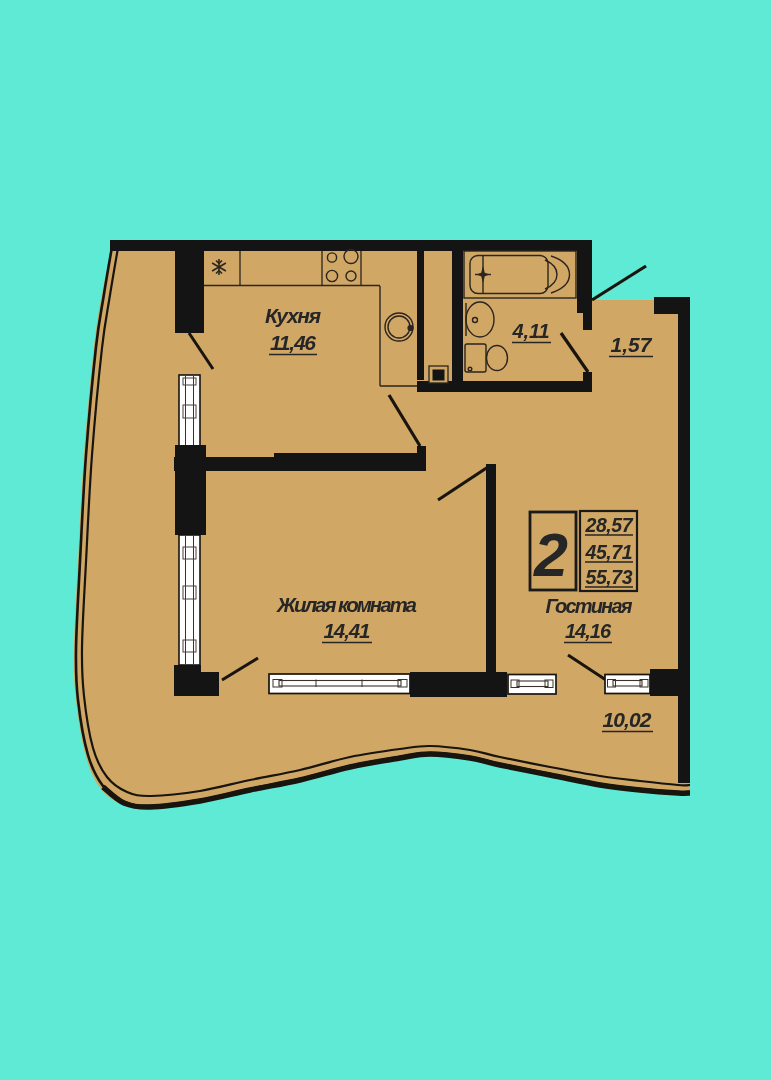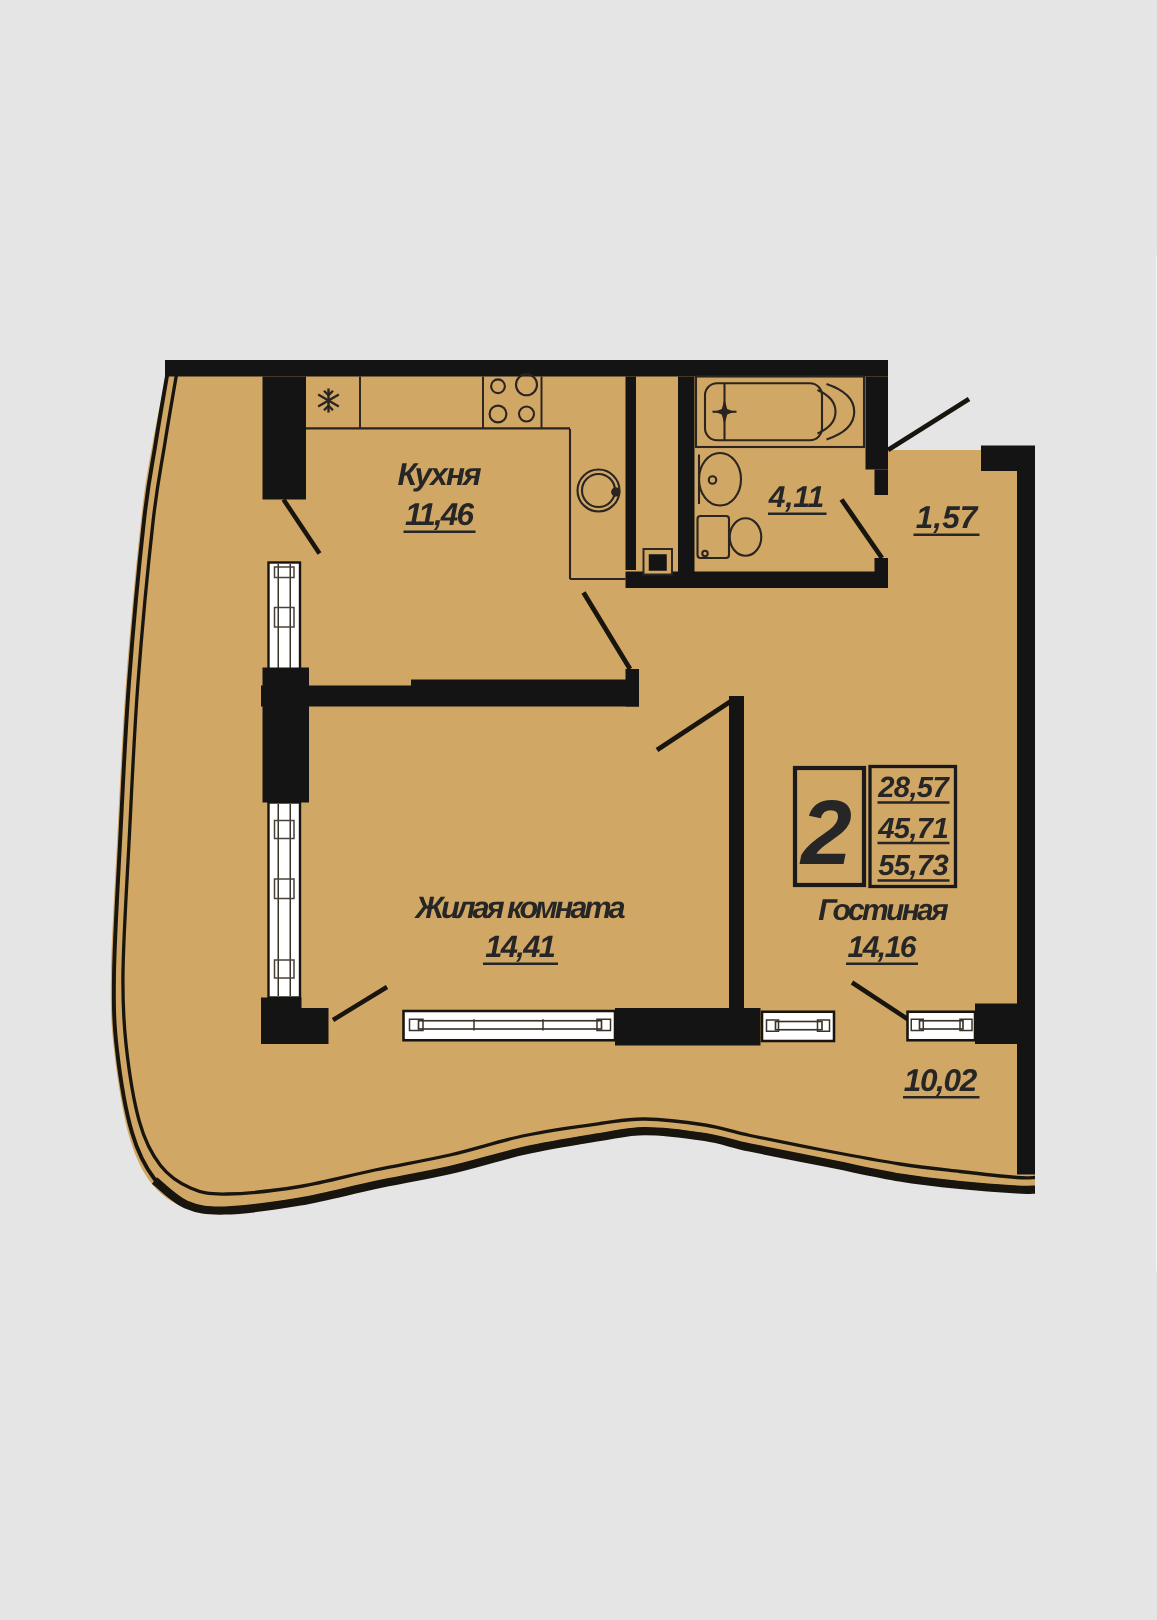--- a/index.html
+++ b/index.html
@@ -1,16 +1,16 @@
 <!DOCTYPE html>
 <html><head>
 <meta charset="utf-8">
 <style>
   html,body{margin:0;padding:0;background:#ffffff;}
-  #stage{position:relative;width:771px;height:1080px;background:#e5e5e5;overflow:hidden;}
+  #stage{position:relative;width:771px;height:1080px;background:#5eead4;overflow:hidden;}
   svg text{font-family:"Liberation Sans",sans-serif;font-style:italic;font-weight:bold;fill:#262626;}
 </style>
 </head>
 <body>
 <div id="stage">
 <svg width="771" height="1080" viewBox="0 0 771 1080" xmlns="http://www.w3.org/2000/svg">
 
   <g>
     <path d="M113,240 C111.2,249.0 105.2,276.2 102,294 C98.8,311.8 97.0,320.2 94,347 C91.0,373.8 86.7,419.2 84,455 C81.3,490.8 79.7,529.5 78,562 C76.3,594.5 74.3,627.0 74,650 C73.7,673.0 74.0,682.2 76,700 C78.0,717.8 81.8,742.2 86,757 C90.2,771.8 94.8,781.0 101,789 C107.2,797.0 114.8,801.7 123,805 C131.2,808.3 137.2,809.3 150,809 C162.8,808.7 183.3,805.8 200,803 C216.7,800.2 233.3,795.5 250,792 C266.7,788.5 283.3,785.8 300,782 C316.7,778.2 333.3,772.7 350,769 C366.7,765.3 386.7,762.2 400,760 C413.3,757.8 418.3,756.0 430,756 C441.7,756.0 458.3,758.2 470,760 C481.7,761.8 486.7,764.2 500,767 C513.3,769.8 533.3,773.7 550,777 C566.7,780.3 585.0,784.5 600,787 C615.0,789.5 627.0,790.7 640,792 C653.0,793.3 669.7,794.5 678,795 C686.3,795.5 688.0,795.0 690,795 L690,300 L592,300 L592,240 Z" fill="#d1a765"></path>
   </g>

